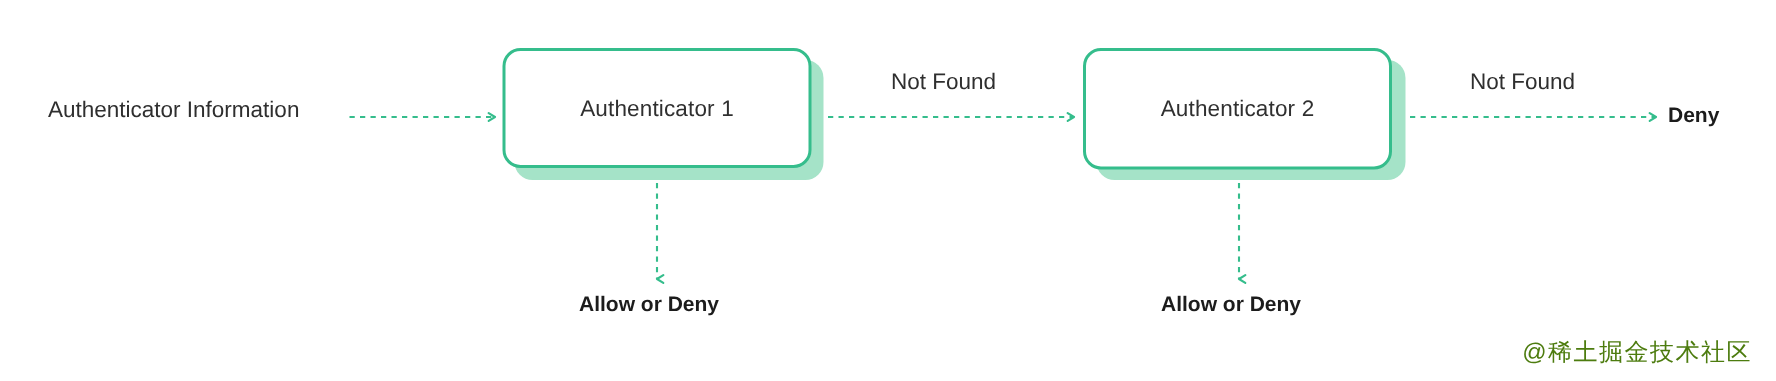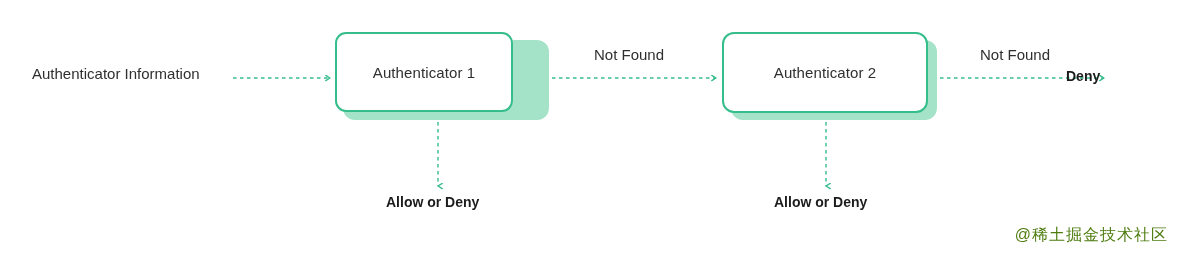--- a/index.html
+++ b/index.html
@@ -52,38 +52,38 @@
     z-index: 0;
   }
   .node-label {
     font-size: 15px;
     color: #303030;
     letter-spacing: 0.1px;
     white-space: nowrap;
   }
 
   #node-auth1-shadow { left: 343px; top: 40px;  width: 206px; height: 80px; }
-  #node-auth1        { left: 335px; top: 32px;  width: 178px; height: 80px; z-index: 1; border-radius: 11px; }
+  #node-auth1        { left: 335px; top: 32px;  width: 206px; height: 80px; z-index: 1; }
   #node-auth2-shadow { left: 731px; top: 40px;  width: 206px; height: 80px; }
   #node-auth2        { left: 722px; top: 32px;  width: 206px; height: 81px; z-index: 1; }
 
   
   .text-label {
     position: absolute;
     white-space: nowrap;
     color: #2b2b2b;
     z-index: 2;
   }
   .text-label.regular { font-size: 15px; font-weight: 400; color: #2f2f2f; text-align: center; }
   .text-label.bold    { font-size: 14px; font-weight: 700; color: #1c1c1c; }
 
   #label-auth-info   { left: 32px;  top: 65px; }
   #label-notfound-1  { left: 594px; top: 46px; }
   #label-notfound-2  { left: 980px; top: 46px; }
-  #label-deny        { left: 1066px; top: 68px; }
+  #label-deny        { left: 1112px; top: 68px; }
   #label-allowdeny-1 { left: 386px; top: 194px; }
   #label-allowdeny-2 { left: 774px; top: 194px; }
 
   
   #watermark {
     position: absolute;
     right: 16px;
     bottom: 8px;
     font-size: 16px;
     color: #4d7c0f;

